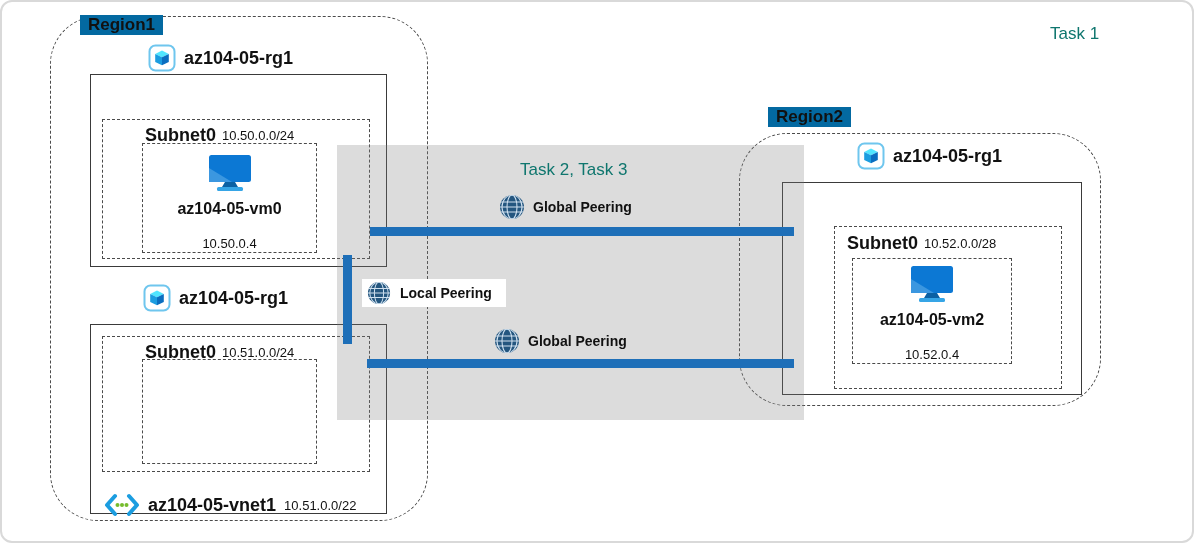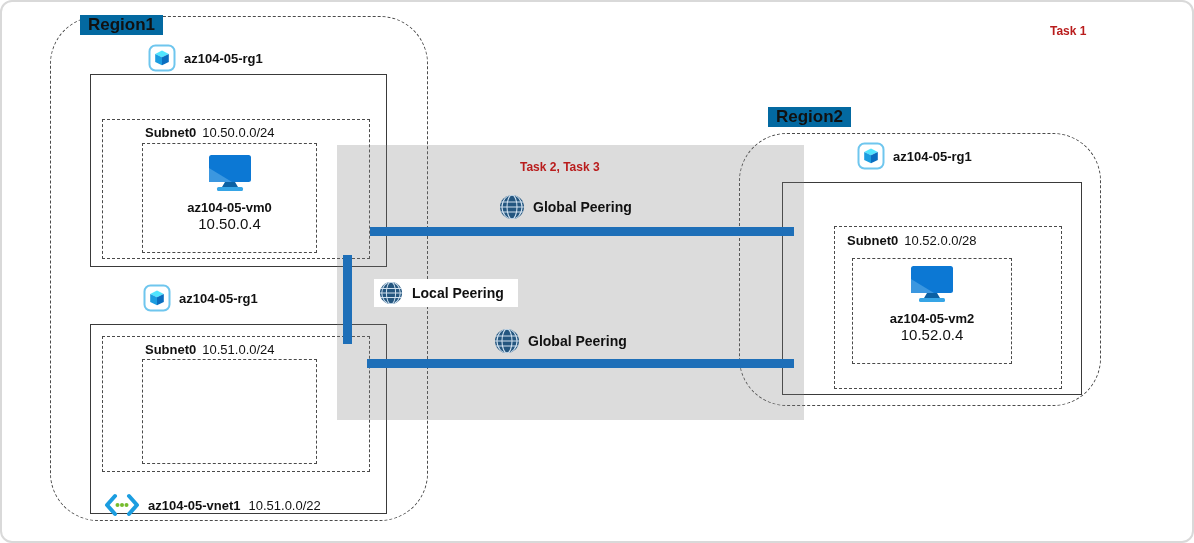--- a/index.html
+++ b/index.html
@@ -6,26 +6,26 @@
   html,body { background:#fff; font-family:"Liberation Sans", sans-serif; color:#111; }
   .canvas { position:relative; width:1194px; height:543px; background:#fff;
             border:2px solid #d9d9d9; border-radius:12px; overflow:hidden; }
   .abs { position:absolute; }
   .region-boundary { border:1.5px dashed #4a4a4a; border-radius:48px; z-index:1; }
   .region-title { font-size:17px; font-weight:bold; background:#0369a1; padding:0 8px; z-index:6; white-space:nowrap; }
   .box { border:1.5px solid #3a3a3a; z-index:2; }
   .dashed-box { border:1.2px dashed #4a4a4a; z-index:2; }
   .row { display:flex; align-items:center; gap:8px; z-index:6; }
   .icon-wrap { display:flex; align-items:center; justify-content:center; }
-  .name { font-weight:bold; font-size:13px; white-space:nowrap; }
+  .name { font-weight:bold; font-size:18px; white-space:nowrap; }
   .cidr { font-size:13px; white-space:nowrap; }
   .vm-block { display:flex; flex-direction:column; align-items:center; z-index:6; }
-  .vm-name { font-weight:bold; font-size:13px; margin-top:7px; }
-  .vm-ip { font-size:15px; margin-top:0; }
-  .task-label { font-weight:bold; font-size:12px; color:#b91c1c; z-index:6; white-space:nowrap; }
+  .vm-name { font-weight:bold; font-size:16px; margin-top:7px; }
+  .vm-ip { font-size:13px; margin-top:18px; }
+  .task-label { font-weight:normal; font-size:17px; color:#0f766e; z-index:6; white-space:nowrap; }
   .overlay { background:rgba(128,128,128,0.28); z-index:3; }
   .pline { background:#1e6fb8; z-index:4; }
   .peer-label { font-weight:bold; font-size:14px; white-space:nowrap; }
   .local-peer-box { background:#fff; display:flex; align-items:center; gap:9px;
                     padding:2px 14px 2px 5px; height:28px; z-index:5; }
 </style>
 </head>
 <body>
 
 <div class="canvas">
@@ -166,21 +166,21 @@
           <line x1="0" y1="13" x2="26" y2="13"></line>
           <line x1="0" y1="18" x2="26" y2="18"></line>
           <ellipse cx="13" cy="13" rx="5" ry="12"></ellipse>
           <ellipse cx="13" cy="13" rx="10" ry="12"></ellipse>
         </g>
       </svg>
     </span>
     <span class="peer-label">Global Peering</span>
   </div>
 
-  <div class="abs local-peer-box" style="left:372px;top:277px">
+  <div class="abs local-peer-box" style="left:360px;top:277px">
     <span class="icon-wrap">
       <svg width="24" height="24" viewBox="0 0 26 26">
         <defs>
             <clipPath id="gclip-b">
               <circle cx="13" cy="13" r="12"></circle>
             </clipPath>
           </defs>
         <circle cx="13" cy="13" r="12" fill="#24567f"></circle>
         <g clip-path="url(#gclip-b)" stroke="#cfe0ef" stroke-width="1.1" fill="none">
           <line x1="0" y1="8" x2="26" y2="8"></line>

